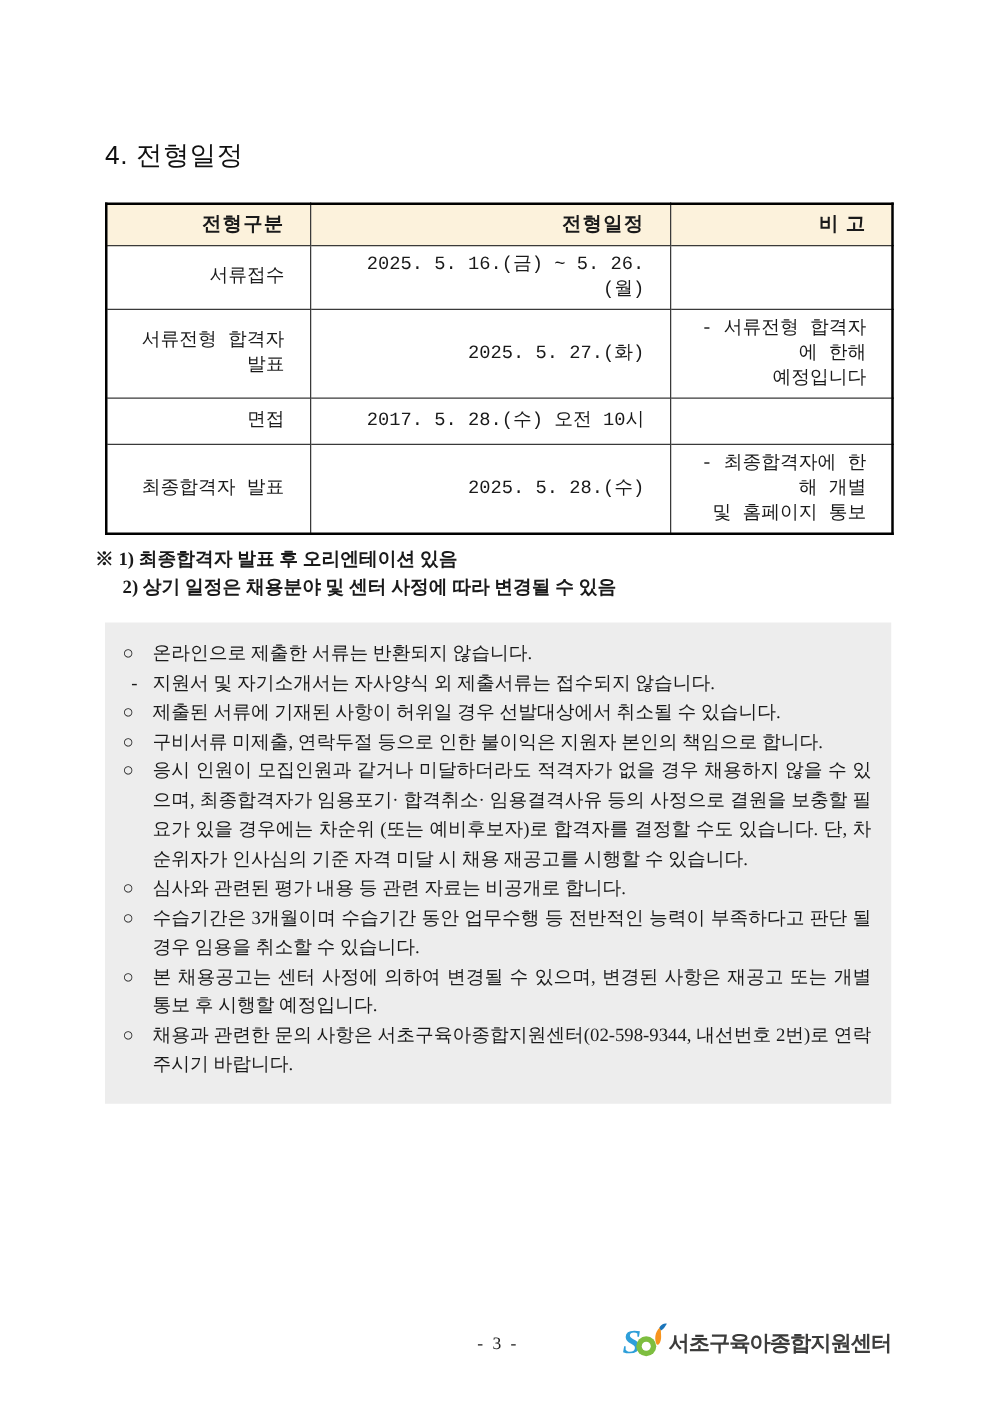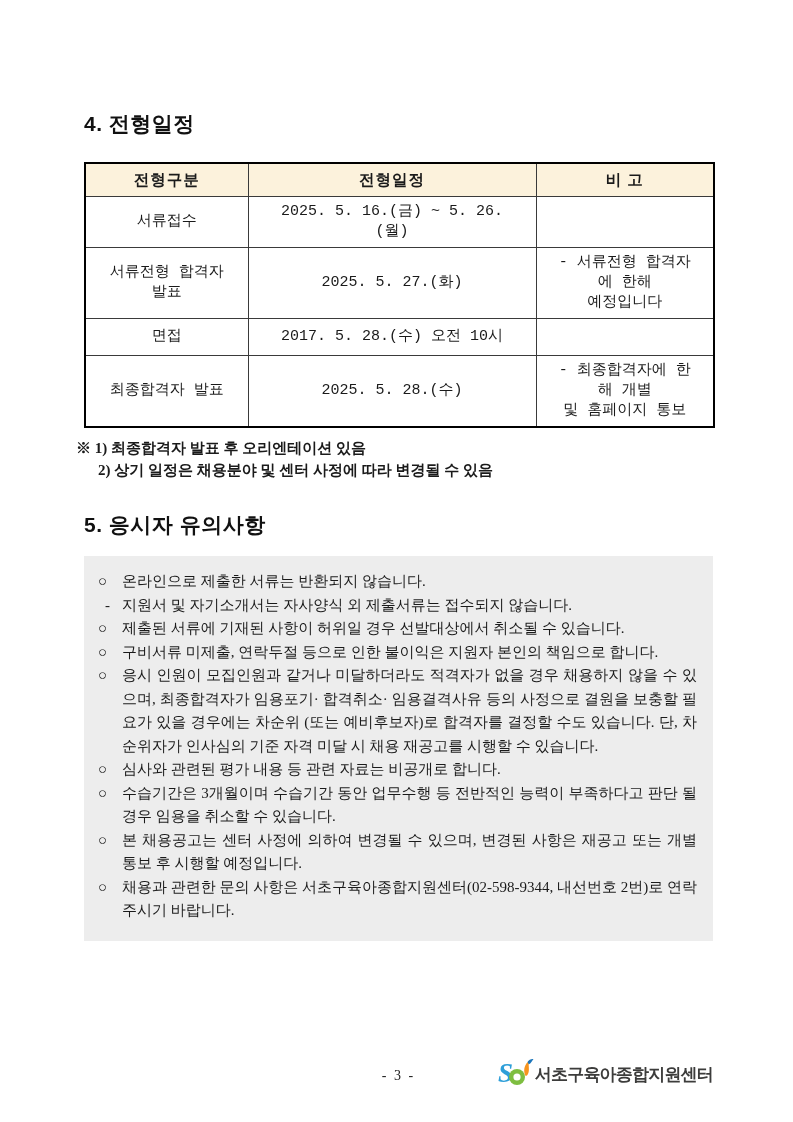--- a/index.html
+++ b/index.html
@@ -8,39 +8,39 @@
     width:793px; height:1122px;
     background:#ffffff;
     font-family:"Liberation Serif", serif;
     color:#1a1a1a;
     overflow:hidden;
   }
   .content { position:absolute; left:84px; top:0; width:629px; }
 
   .section-title {
     font-family:"Liberation Sans", sans-serif;
-    font-weight:700;
+    font-weight:400;
     font-size:21px;
     color:#111111;
     letter-spacing:0.5px;
     margin:0;
   }
   .title-4 { margin-top:110px; }
   .title-5 { margin-top:30px; }
 
   table.schedule {
     width:629px;
     border-collapse:collapse;
     table-layout:fixed;
     margin-top:24px;
     border:2px solid #000000;
   }
   table.schedule th, table.schedule td {
     border:1px solid #3a3a3a;
-    text-align:center;
+    text-align:right;
     vertical-align:middle;
     padding:5px 20px;
     font-size:15px;
     line-height:20px;
   }
   table.schedule th {
     background:#FCF2DC;
     font-weight:700;
     font-size:15.5px;
     letter-spacing:1px;
@@ -142,21 +142,20 @@
           </td>
         </tr>
       </tbody>
     </table>
 
     <div class="footnotes">
       <div class="footnote-1">※ 1) 최종합격자 발표 후 오리엔테이션 있음</div>
       <div class="footnote-2">2) 상기 일정은 채용분야 및 센터 사정에 따라 변경될 수 있음</div>
     </div>
 
-    <h1 class="section-title title-5">5. 응시자 유의사항</h1>
 
     <div class="notice-box">
       <div class="notice-item">
         <span class="notice-bullet">○</span>
         <span class="notice-text">온라인으로 제출한 서류는 반환되지 않습니다.</span>
       </div>
       <div class="notice-item sub">
         <span class="notice-bullet">-</span>
         <span class="notice-text">지원서 및 자기소개서는 자사양식 외 제출서류는 접수되지 않습니다.</span>
       </div>

